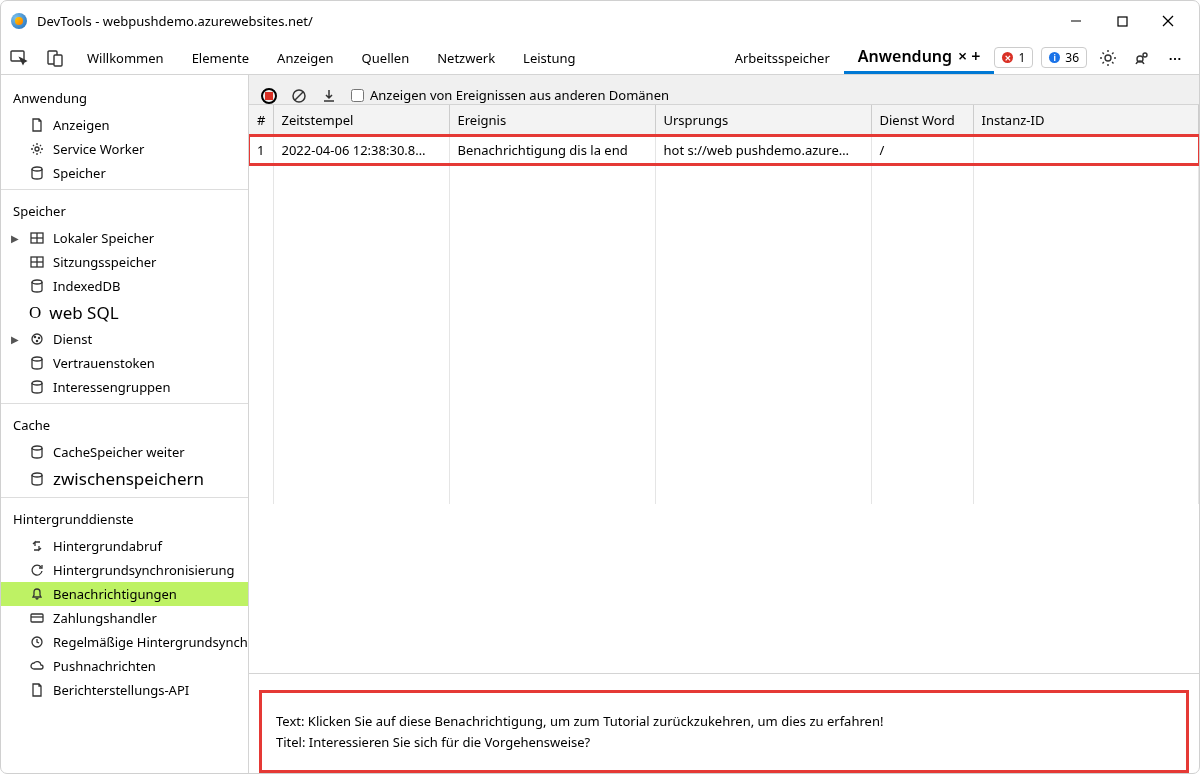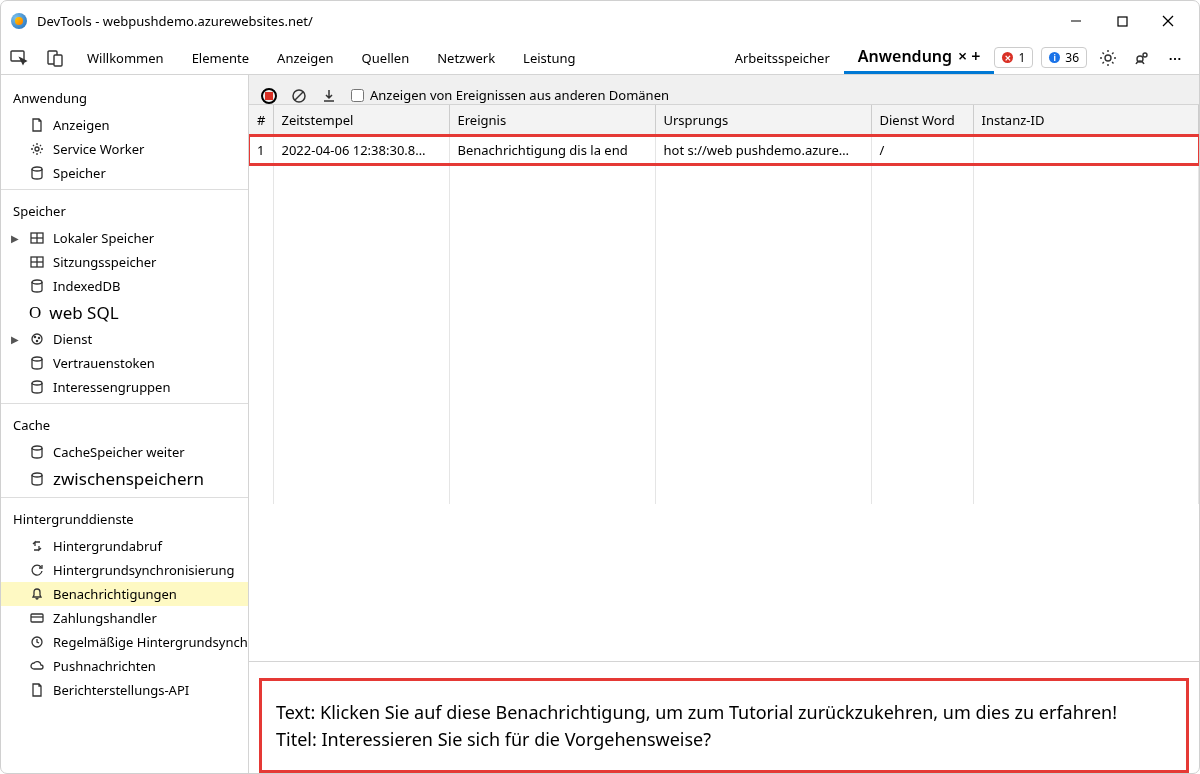--- a/index.html
+++ b/index.html
@@ -31,21 +31,21 @@
 
 .body { flex:1; display:flex; overflow:hidden; }
 
 
 .sidebar { width: 248px; border-right:1px solid #d4d4d4; overflow-y:auto; padding:6px 0;}
 .sidebar .section-title{font-size:13px; padding:8px 12px 6px; font-weight:400;}
 .sidebar hr{border:none;border-top:1px solid #ddd; margin:4px 0;}
 .tree-item{display:flex;align-items:center;padding:3px 8px 3px 28px; gap:8px; font-size:13px; white-space:nowrap;}
 .tree-item .chev{width:10px; margin-left:-18px; font-size:10px; color:#555;}
 .tree-item .ticon{width:16px;height:16px;flex:none;display:inline-flex;align-items:center;justify-content:center;}
-.tree-item.selected{background:#fef9c3;}
+.tree-item.selected{background:#bef264;}
 .tree-item.big{font-size:17px;}
 
 
 .main{flex:1;display:flex;flex-direction:column;overflow:hidden;}
 .toolbar{height:30px;background:#f0f0f0;border-bottom:1px solid #d4d4d4;display:flex;align-items:flex-end;gap:14px;padding:0 12px;}
 .toolbar .recbtn{width:16px;height:16px;border:2px solid #000;border-radius:50%;display:flex;align-items:center;justify-content:center;}
 .toolbar .recbtn::after{content:"";width:8px;height:8px;background:#d93025;}
 .toolbar .clearbtn,.toolbar .dlbtn{width:16px;height:16px;}
 .toolbar .chk{display:flex;align-items:center;gap:6px;}
 .toolbar .chk input{width:13px;height:13px;}
@@ -58,21 +58,21 @@
 .col-n{width:24px;text-align:center;}
 .col-ts{width:176px;}
 .col-ev{width:206px;}
 .col-or{width:216px;}
 .col-sw{width:102px;}
 .col-id{}
 
 .hl-red{outline:3px solid #e53935; outline-offset:-1px;}
 
 .details{padding:16px 14px; margin:16px 10px 0 10px; border:3px solid #e53935;}
-.details p{font-size:18px;margin:3px 0;}
+.details p{font-size:13px;margin:3px 0;}
 
 
 svg{display:block;}
 </style>
 </head>
 <body>
 
 <div class="window">
 
   <div class="titlebar">

